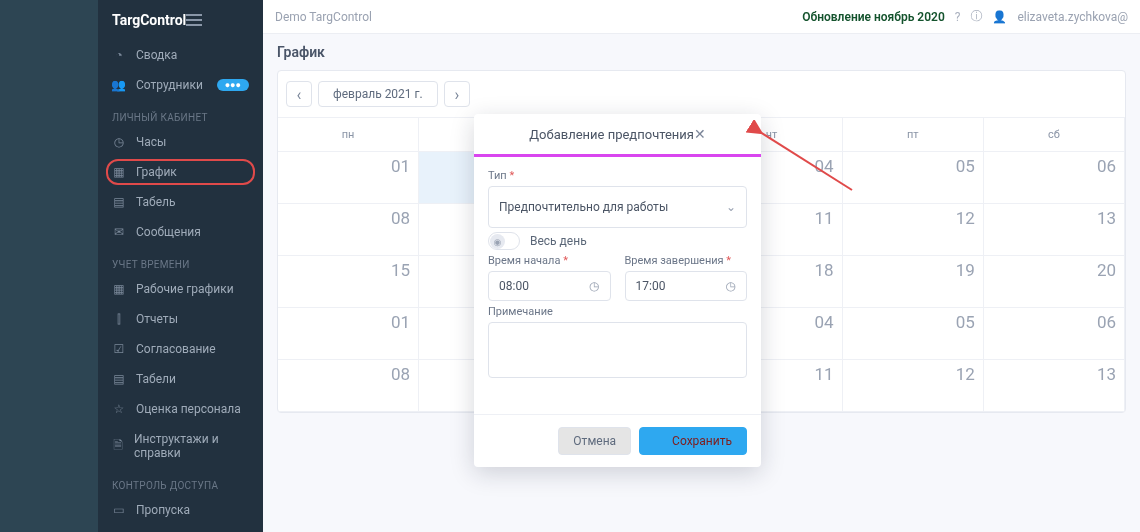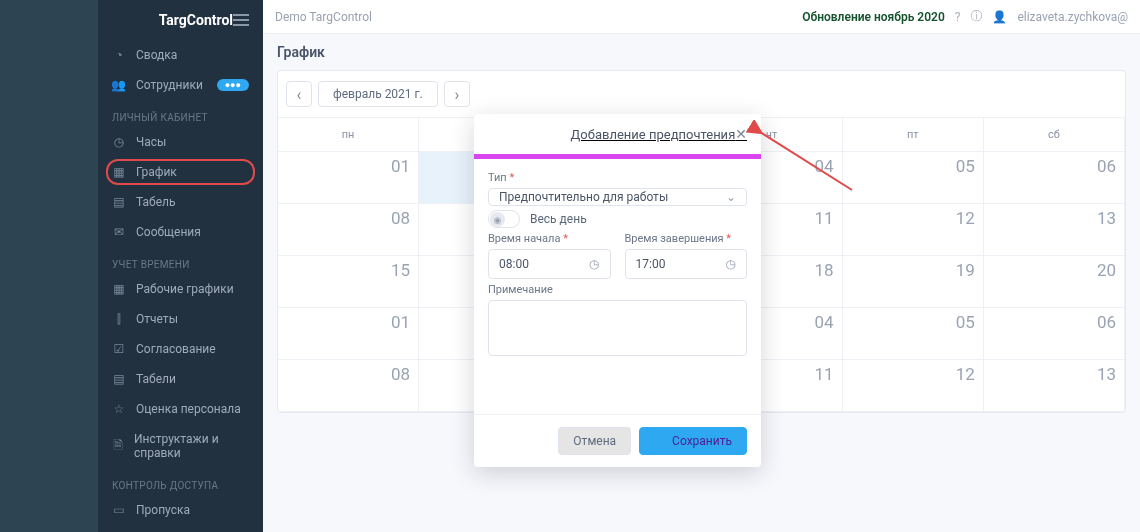--- a/index.html
+++ b/index.html
@@ -1,19 +1,19 @@
 <!DOCTYPE html>
 <html><head>
 <meta charset="utf-8">
 <style>
 * { margin: 0; padding: 0; box-sizing: border-box; font-family: -apple-system, BlinkMacSystemFont, "Segoe UI", Roboto, sans-serif; }
 body { background: #2d4553; width: 1140px; height: 532px; overflow: hidden; position: relative; }
 .app-wrapper { position: absolute; left: 98px; top: 0; width: 1042px; height: 532px; background: #fff; display: flex; }
 .sidebar { width: 165px; background: #22313f; color: #aab5c2; display: flex; flex-direction: column; font-size: 12px; overflow-y: auto; }
-.sidebar-header { display: flex; align-items: center; justify-content: flex-end; padding: 12px 14px; }
+.sidebar-header { display: flex; align-items: center; justify-content: flex-start; padding: 12px 14px; }
 .brand { color: #fff; font-weight: 700; font-size: 14px; }
 .hamburger { width: 16px; display: flex; flex-direction: column; gap: 3px; cursor: pointer; }
 .hamburger span { height: 2px; background: #8a97a8; }
 .nav-item { display: flex; align-items: center; gap: 10px; padding: 8px 14px; cursor: pointer; color: #9fabb9; }
 .nav-item.active { position: relative; }
 .nav-item.active .nav-highlight { position: absolute; left: 8px; right: 8px; top: 2px; bottom: 2px; border: 2px solid #e04a4a; border-radius: 12px; pointer-events: none; }
 .nav-icon { width: 14px; height: 14px; display: inline-flex; align-items: center; justify-content: center; color: #7a8899; }
 .nav-section { padding: 12px 14px 4px; font-size: 10px; color: #6a7787; letter-spacing: .3px; text-transform: uppercase; }
 .badge-pill { background: #2ea8f0; color: #fff; border-radius: 9px; font-size: 9px; padding: 1px 8px; margin-left: auto; }
 .main { flex: 1; display: flex; flex-direction: column; background: #f7f8fc; min-width: 0; }
@@ -26,38 +26,38 @@
 .cal-btn { width: 26px; height: 26px; border: 1px solid #dfe3eb; border-radius: 4px; background: #fff; display: flex; align-items: center; justify-content: center; cursor: pointer; color: #7a8699; }
 .cal-period { height: 26px; border: 1px solid #dfe3eb; border-radius: 4px; padding: 0 14px; display: flex; align-items: center; font-size: 12px; color: #5f6b7e; }
 .cal-head { display: grid; grid-template-columns: repeat(6, 1fr); }
 .cal-head div { text-align: center; padding: 10px 0; font-size: 11px; color: #8a94a6; border-right: 1px solid #eef0f5; border-bottom: 1px solid #eef0f5; }
 .cal-body { }
 .cal-row { display: grid; grid-template-columns: repeat(6, 1fr); }
 .cal-cell { height: 52px; border-right: 1px solid #eef0f5; border-bottom: 1px solid #eef0f5; position: relative; }
 .cal-date { position: absolute; top: 4px; right: 8px; font-size: 17px; color: #9aa3b3; }
 .cell-active { background: #e8f2fb; }
 .modal { position: absolute; left: 474px; top: 114px; width: 287px; height: 353px; background: #fff; border-radius: 4px; box-shadow: 0 6px 24px rgba(20,30,50,.18); display: flex; flex-direction: column; }
-.modal-head { display: flex; align-items: center; justify-content: flex-end; padding: 12px 14px; border-bottom: 5px solid #d946ef; text-decoration: underline; }
+.modal-head { display: flex; align-items: center; justify-content: center; padding: 12px 14px; border-bottom: 3px solid #d946ef; }
 .modal-title { font-size: 13px; color: #4b5565; }
 .close-x { cursor: pointer; color: #7c8699; font-size: 14px; }
 .modal-body { padding: 12px 14px; display: flex; flex-direction: column; gap: 4px; font-size: 12px; color: #5a6677; }
 .form-label { font-size: 11px; color: #6b7688; }
 .req { color: #e05a5a; }
-.select { height: 18px; border: 1px solid #dfe3eb; border-radius: 4px; display: flex; align-items: center; padding: 0 10px; justify-content: space-between; background: #fff; cursor: pointer; color: #4b5565; }
+.select { height: 42px; border: 1px solid #dfe3eb; border-radius: 4px; display: flex; align-items: center; padding: 0 10px; justify-content: space-between; background: #fff; cursor: pointer; color: #4b5565; }
 .toggle-row { display: flex; align-items: center; gap: 10px; }
 .toggle { width: 32px; height: 18px; border: 1px solid #dfe3eb; border-radius: 10px; position: relative; background: #fff; cursor: pointer; }
 .toggle-knob { position: absolute; left: 1px; top: 1px; width: 15px; height: 15px; border-radius: 50%; background: #e6e9f0; display: flex; align-items: center; justify-content: center; color: #9aa3b3; font-size: 9px; }
 .time-row { display: flex; gap: 14px; }
 .time-col { flex: 1; display: flex; flex-direction: column; gap: 4px; }
 .time-input { height: 30px; border: 1px solid #dfe3eb; border-radius: 4px; display: flex; align-items: center; padding: 0 10px; justify-content: space-between; background: #fff; color: #4b5565; }
 .textarea { height: 56px; border: 1px solid #dfe3eb; border-radius: 4px; background: #fff; }
 .modal-foot { margin-top: auto; padding: 12px 14px; display: flex; justify-content: flex-end; gap: 8px; border-top: 1px solid #eef0f5; }
 .btn { height: 28px; padding: 0 14px; border-radius: 4px; font-size: 12px; display: flex; align-items: center; cursor: pointer; }
 .btn-sec { background: #e5e5e5; border: 1px solid #dfe3eb; color: #5f6b7e; }
-.btn-pri { background: #2ea8f0; color: #4c1d95; border: 1px solid #2ea8f0; padding-left: 32px; }
+.btn-pri { background: #2ea8f0; color: #7f1d1d; border: 1px solid #2ea8f0; padding-left: 32px; }
 .arrow-annot { position: absolute; left: 742px; top: 120px; pointer-events: none; }
 svg { display: block; }
 </style>
 </head>
 <body>
 
 <div class="app-wrapper">
   <aside class="sidebar">
     <div class="sidebar-header">
       <div class="brand">TargControl</div>

